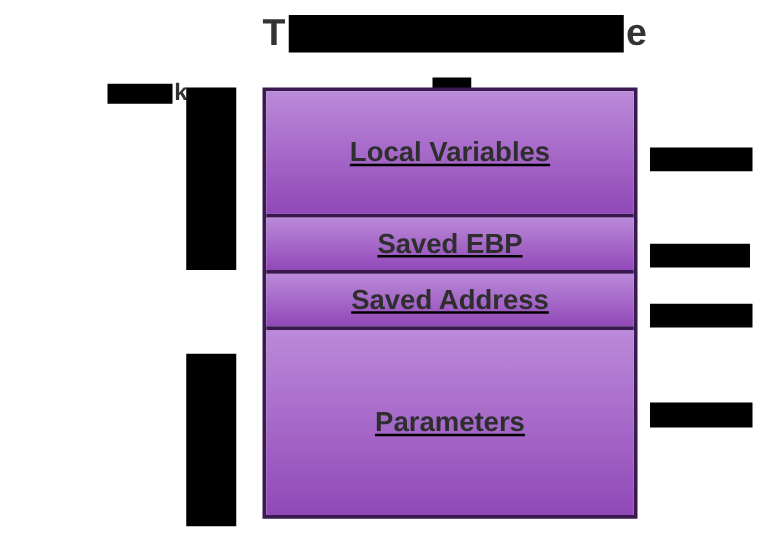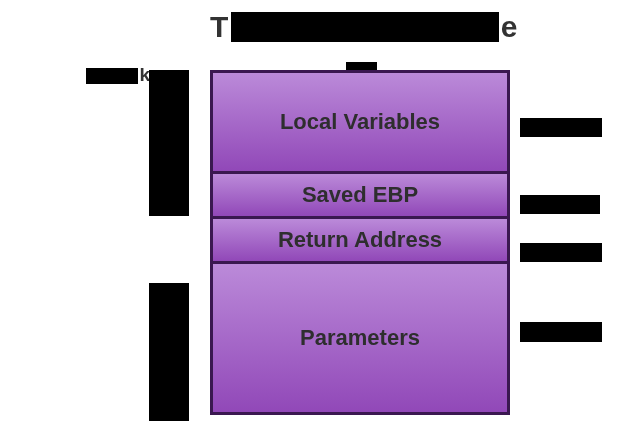--- a/index.html
+++ b/index.html
@@ -86,20 +86,21 @@
   }
   
   .stack-box{
     position:absolute;
     left:210px; top:70px;
     width:300px; height:345px;
     border:3px solid var(--box-border);
     box-sizing:border-box;
     display:flex;
     flex-direction:column;
+    text-decoration:underline;
   }
   .stack-row{
     display:flex;
     align-items:center;
     justify-content:center;
     font-size:22px;
     font-weight:700;
     color:#2e2e2e;
     background:linear-gradient(180deg,var(--box-gradient-top) 0%,var(--box-gradient-bottom) 100%);
     box-sizing:border-box;
@@ -137,21 +138,21 @@
   </div>
 
   <div class="arrow-bar top"></div>
   <div class="arrow-bar bottom"></div>
 
   <div class="redact-top-marker"></div>
 
   <div class="stack-box">
     <div class="stack-row row-local">Local Variables</div>
     <div class="stack-row row-ebp">Saved EBP</div>
-    <div class="stack-row row-ret">Return Address</div>
+    <div class="stack-row row-ret">Saved Address</div>
     <div class="stack-row row-params">Parameters</div>
   </div>
 
   <div class="offset-redact offset-1"></div>
   <div class="offset-redact offset-2"></div>
   <div class="offset-redact offset-3"></div>
   <div class="offset-redact offset-4"></div>
 
 
 </div>

